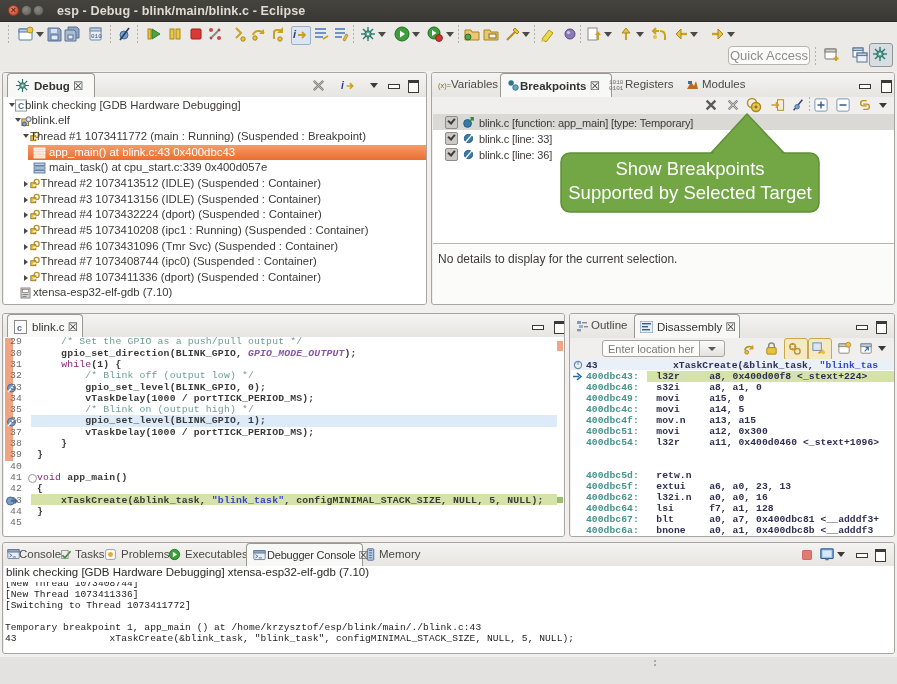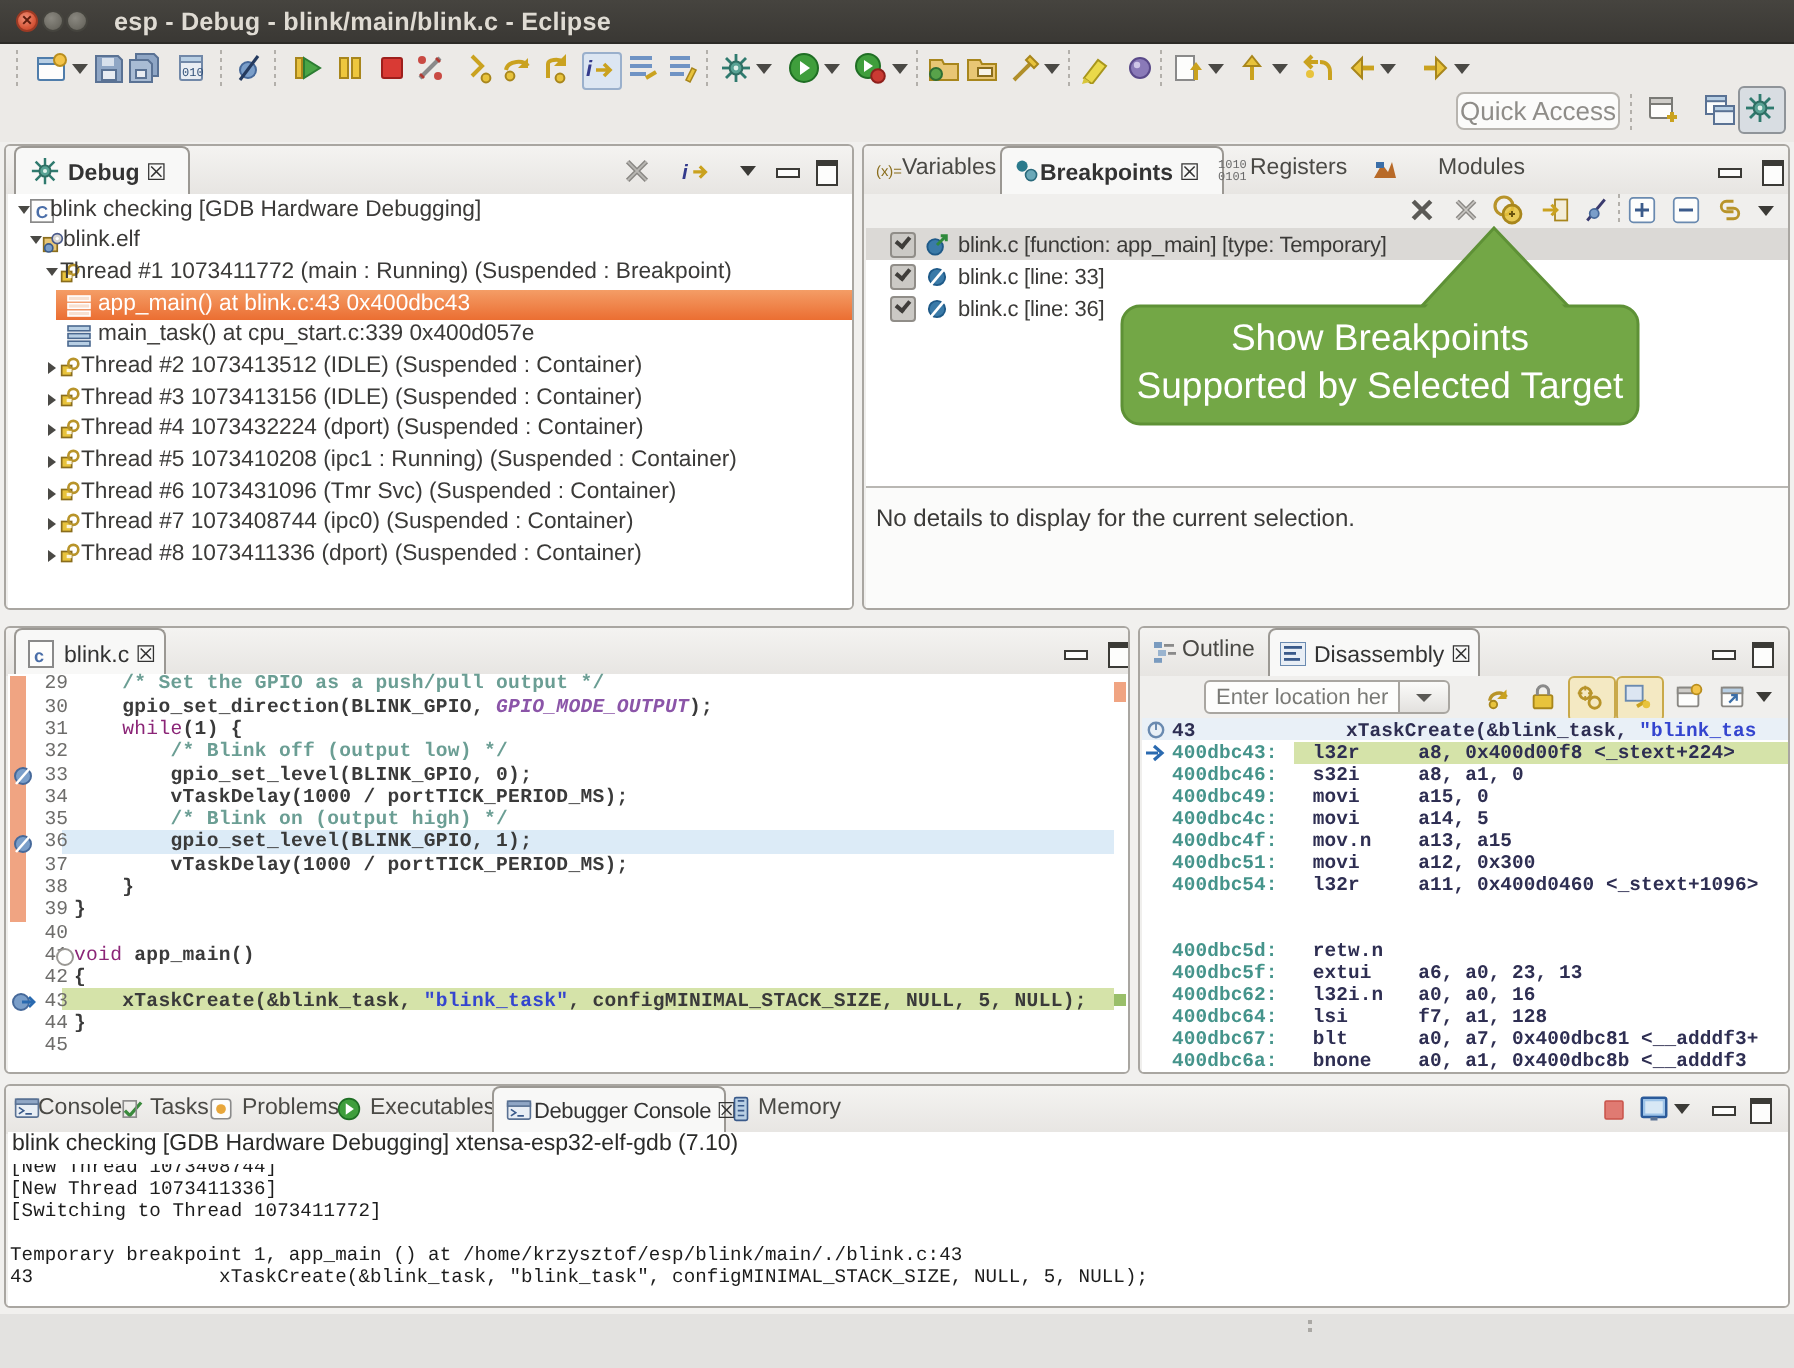--- a/index.html
+++ b/index.html
@@ -20,25 +20,25 @@
 .tab .lbl{position:absolute;top:5px}
 .content{position:absolute;background:#ffffff}
 .mono{font-family:"Liberation Mono",monospace}
 .treerow{position:absolute;left:0;right:0;height:16px;font-size:11.35px;color:#3b3a38;white-space:nowrap}
 .arrow{position:absolute;top:5px;width:0;height:0}
 .arr-d{border-left:3.5px solid transparent;border-right:3.5px solid transparent;border-top:4.5px solid #4a4945}
 .arr-r{border-top:3.5px solid transparent;border-bottom:3.5px solid transparent;border-left:4.5px solid #4a4945}
 .cb{position:absolute;top:2px;width:11px;height:11px;background:#cbc9c5;border:1px solid #908d88;border-radius:2px}
 .cb:after{content:"";position:absolute;left:2px;top:1px;width:5px;height:3px;border-left:2px solid #3f3d3a;border-bottom:2px solid #3f3d3a;transform:rotate(-50deg)}
 .srcline{position:absolute;white-space:pre;font-family:"Liberation Mono",monospace;font-size:9.8px;font-weight:bold;color:#3a3a3a;letter-spacing:0.15px}
-.c-com{color:#6b9e94;font-weight:bold}
+.c-com{color:#6b9e94;font-weight:normal}
 .c-key{color:#8b2577;font-weight:normal}
 .c-str{color:#3445cf;font-weight:bold}
 .c-mac{color:#8b55a8;font-style:italic}
-.lnum{position:absolute;width:24px;text-align:right;font-family:"Liberation Mono",monospace;font-size:9.8px;color:#6e6d6b}
+.lnum{position:absolute;width:24px;text-align:left;font-family:"Liberation Mono",monospace;font-size:9.8px;color:#6e6d6b}
 .dline{position:absolute;white-space:pre;font-family:"Liberation Mono",monospace;font-size:9.7px;font-weight:bold;letter-spacing:0.05px}
 .addr{color:#45948b}.insn{color:#2e2e52}
 </style>
 </head>
 <body>
 
 <div id="titlebar">
   <div class="btn" style="left:8px;background:radial-gradient(circle at 40% 35%,#f0917a,#d8583a 60%,#b44027);border:1px solid #9c3a24;box-sizing:border-box;color:#5e1d0e;font-size:9px;font-weight:bold;text-align:center;line-height:9px">×</div>
   <div class="btn" style="left:20.5px;background:radial-gradient(circle at 40% 35%,#8a8880,#6e6c64 65%,#57554e);border:1px solid #45443e;box-sizing:border-box"></div>
   <div class="btn" style="left:33px;background:radial-gradient(circle at 40% 35%,#8a8880,#6e6c64 65%,#57554e);border:1px solid #45443e;box-sizing:border-box"></div>
@@ -387,20 +387,29 @@
 </div>
 <div class="treerow" style="top:172.7px">
   <div class="arrow arr-r" style="left:19.5px"></div>
   <svg class="abs" style="left:25.5px;top:1.5px;width:10px;height:12px" viewBox="0 0 12 13">
           <rect x="1" y="5" width="6" height="6" fill="#e8c33c" stroke="#8a6d1c"></rect>
           <circle cx="8" cy="4" r="3" fill="none" stroke="#b8942a" stroke-width="1.6"></circle>
           <rect x="4" y="7" width="3" height="2" fill="#fdf6dd"></rect>
         </svg>
   <span class="abs" style="left:36.5px;top:1px">Thread #8 1073411336 (dport) (Suspended : Container)</span>
 </div>
+<div class="treerow" style="top:188.4px">
+  <svg class="abs" style="left:15px;top:1px;width:13px;height:14px" viewBox="0 0 13 14">
+          <rect x="2" y="2" width="9" height="10" fill="#d8d6d2" stroke="#8a8884"></rect>
+          <rect x="3.5" y="3.5" width="6" height="3" fill="#fdfdfc" stroke="#6a6a6a" stroke-width="0.6"></rect>
+          <rect x="3.5" y="8" width="6" height="1" fill="#8a8884"></rect>
+          <rect x="3.5" y="10" width="4" height="1" fill="#8a8884"></rect>
+        </svg>
+  <span class="abs" style="left:29px;top:1px">xtensa-esp32-elf-gdb (7.10)</span>
+</div>
   </div>
 </div>
 
 <div class="panel" id="bppanel" style="left:431px;top:72px;width:464px;height:233px">
   <div class="tabbar">
     <div class="tab" style="left:2px;width:72px">
         <svg class="abs" style="left:4px;top:6px;width:13px;height:12px" viewBox="0 0 14 12">
           <text x="0" y="9" font-size="8" fill="#8a6d1c">(x)=</text>
         </svg>
         <div class="lbl" style="left:17px">Variables</div>
@@ -417,21 +426,21 @@
           <text x="0" y="6" font-size="6" font-family="Liberation Mono,monospace" fill="#6a6a6a">1010</text>
           <text x="0" y="12" font-size="6" font-family="Liberation Mono,monospace" fill="#6a6a6a">0101</text>
         </svg>
         <div class="lbl" style="left:19px">Registers</div>
       </div>
     <div class="tab" style="left:251px;width:72px">
         <svg class="abs" style="left:3px;top:6px;width:13px;height:12px" viewBox="0 0 13 12">
           <path d="M1 10l4-7 3 4 2-5 2 8z" fill="#b86a28"></path>
           <rect x="2" y="2" width="4" height="3" fill="#3a6ea8"></rect>
         </svg>
-        <div class="lbl" style="left:36px">Modules</div>
+        <div class="lbl" style="left:19px">Modules</div>
       </div>
     <div class="abs" style="left:427px;top:11px;width:10px;height:3px;border:1px solid #3b3a36;background:#fdfdfc"></div>
     <div class="abs" style="left:449px;top:7px;width:9px;height:9px;border:1.5px solid #3b3a36;background:#fdfdfc;border-top-width:3px"></div>
   </div>
   <div id="bptools" class="abs" style="left:0;top:24px;width:462px;height:17px">
 
     <svg class="abs" style="left:272px;top:1px;width:14px;height:14px" viewBox="0 0 16 16">
         <g stroke="#5a5955" stroke-width="2.6">
           <path d="M3 3l10 10M13 3L3 13"></path>
         </g>

